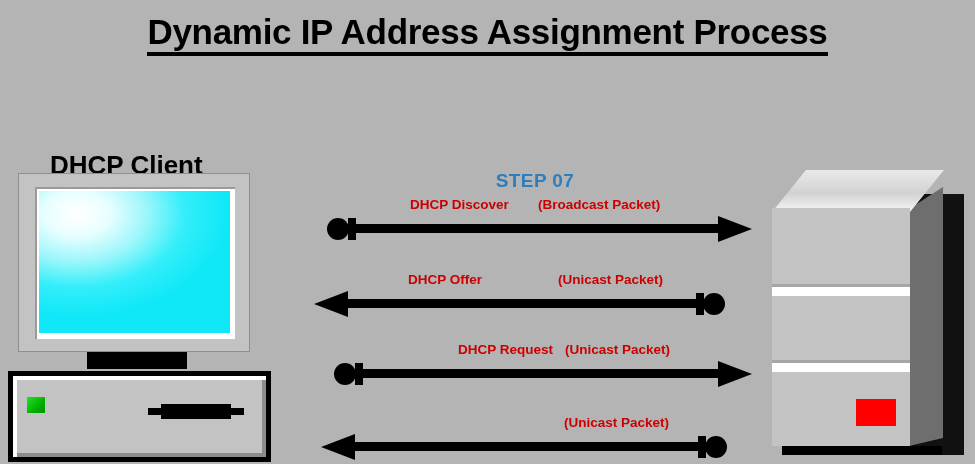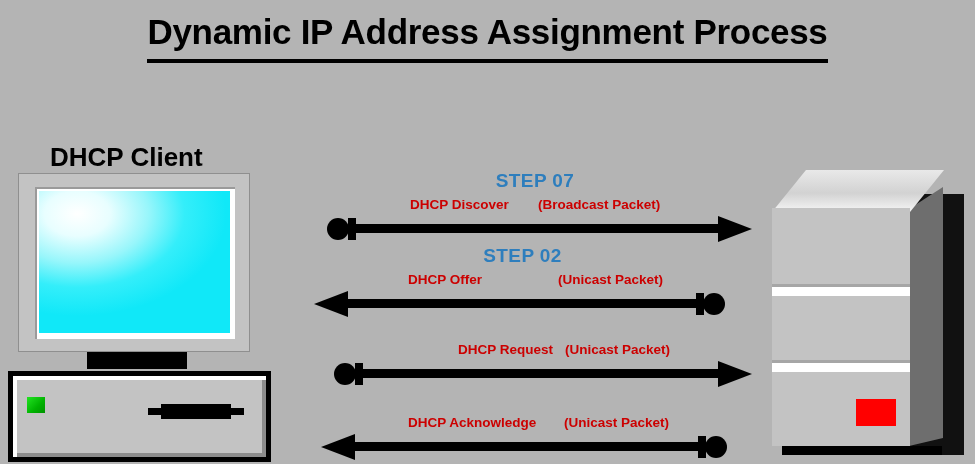--- a/index.html
+++ b/index.html
@@ -29,30 +29,31 @@
     width: 975px;
     text-align: center;
     font-size: 35px;
     font-weight: bold;
     color: #000000;
     letter-spacing: -0.3px;
     font-family: "Liberation Sans", sans-serif;
   }
   .title span {
     border-bottom: 4px solid #000;
-    padding-bottom: 8px;
+    padding-bottom: 1px;
   }
 
   
   .endpoint-label {
     position: absolute;
     font-size: 26px;
     font-weight: bold;
     color: #000;
     white-space: nowrap;
+    margin-top: 8px;
   }
   #client-label { left: 50px;  top: 142px; }
   #server-label { left: 789px; top: 135px; }
 
   
   .monitor {
     position: absolute;
     left: 18px;
     top: 173px;
     width: 232px;
@@ -274,21 +275,20 @@
     <div class="msg msg-kind" style="left:238px;">(Broadcast Packet)</div>
     <svg class="arrow-svg" width="470" height="30" viewBox="0 0 470 30">
       <circle cx="38" cy="15" r="11" fill="#000"></circle>
       <rect x="48" y="4" width="8" height="22" fill="#000"></rect>
       <rect x="52" y="10" width="370" height="9" fill="#000"></rect>
       <polygon points="418,2 452,15 418,28" fill="#000"></polygon>
     </svg>
   </div>
 
   <div class="step" id="step-1" style="left:300px; top:245px; width:445px;">
-    <div class="step-title">STEP 02</div>
     <div class="msg msg-name" style="left:108px;text-align:right;">DHCP Offer</div>
     <div class="msg msg-kind" style="left:258px;">(Unicast Packet)</div>
     <svg class="arrow-svg" width="445" height="30" viewBox="0 0 445 30">
       <polygon points="48,2 14,15 48,28" fill="#000"></polygon>
       <rect x="44" y="10" width="356" height="9" fill="#000"></rect>
       <rect x="396" y="4" width="8" height="22" fill="#000"></rect>
       <circle cx="414" cy="15" r="11" fill="#000"></circle>
     </svg>
   </div>
 
@@ -297,21 +297,20 @@
     <div class="msg msg-kind" style="left:265px;">(Unicast Packet)</div>
     <svg class="arrow-svg" width="470" height="30" viewBox="0 0 470 30">
       <circle cx="45" cy="15" r="11" fill="#000"></circle>
       <rect x="55" y="4" width="8" height="22" fill="#000"></rect>
       <rect x="59" y="10" width="363" height="9" fill="#000"></rect>
       <polygon points="418,2 452,15 418,28" fill="#000"></polygon>
     </svg>
   </div>
 
   <div class="step" id="step-3" style="left:300px; top:388px; width:445px;">
-    <div class="msg msg-name" style="left:108px;">DHCP Acknowledge</div>
     <div class="msg msg-kind" style="left:264px;">(Unicast Packet)</div>
     <svg class="arrow-svg" width="445" height="30" viewBox="0 0 445 30">
       <polygon points="55,2 21,15 55,28" fill="#000"></polygon>
       <rect x="51" y="10" width="350" height="9" fill="#000"></rect>
       <rect x="398" y="4" width="8" height="22" fill="#000"></rect>
       <circle cx="416" cy="15" r="11" fill="#000"></circle>
     </svg>
   </div>
 
 </div>

